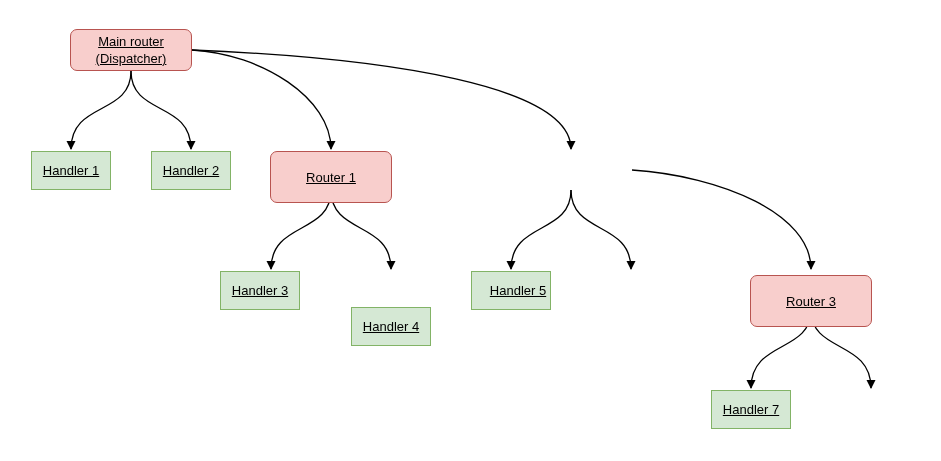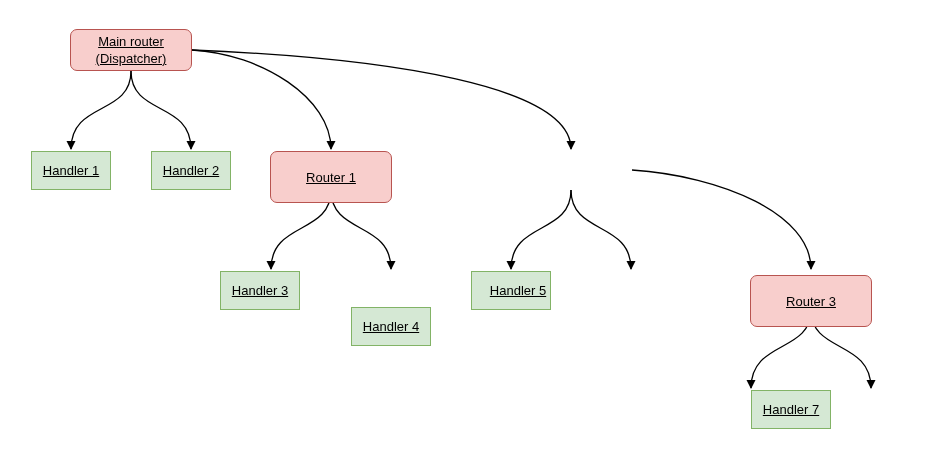--- a/index.html
+++ b/index.html
@@ -61,21 +61,21 @@
   #n-main { left: 70px;  top: 29px;  height: 42px; }
   #n-h1   { left: 31px;  top: 151px; }
   #n-h2   { left: 151px; top: 151px; }
   #n-r1   { left: 270px; top: 151px; }
   #n-r2   { left: 510px; top: 151px; }
   #n-h3   { left: 220px; top: 271px; }
   #n-h4   { left: 351px; top: 271px; margin-top: 36px; }
   #n-h5   { left: 471px; top: 271px; padding-left: 14px; }
   #n-h6   { left: 591px; top: 271px; }
   #n-r3   { left: 750px; top: 275px; }
-  #n-h7   { left: 711px; top: 390px; margin-left: 40px; }
+  #n-h7   { left: 711px; top: 390px; }
   #n-h8   { left: 831px; top: 390px; }
 </style>
 </head>
 <body>
 
 <div class="canvas">
 
   <svg class="edges-layer" width="941" height="461" viewBox="0 0 941 461" xmlns="http://www.w3.org/2000/svg">
     <defs>
       <marker id="arrow" markerUnits="userSpaceOnUse" markerWidth="10" markerHeight="10" refX="8" refY="4.5" orient="auto">

